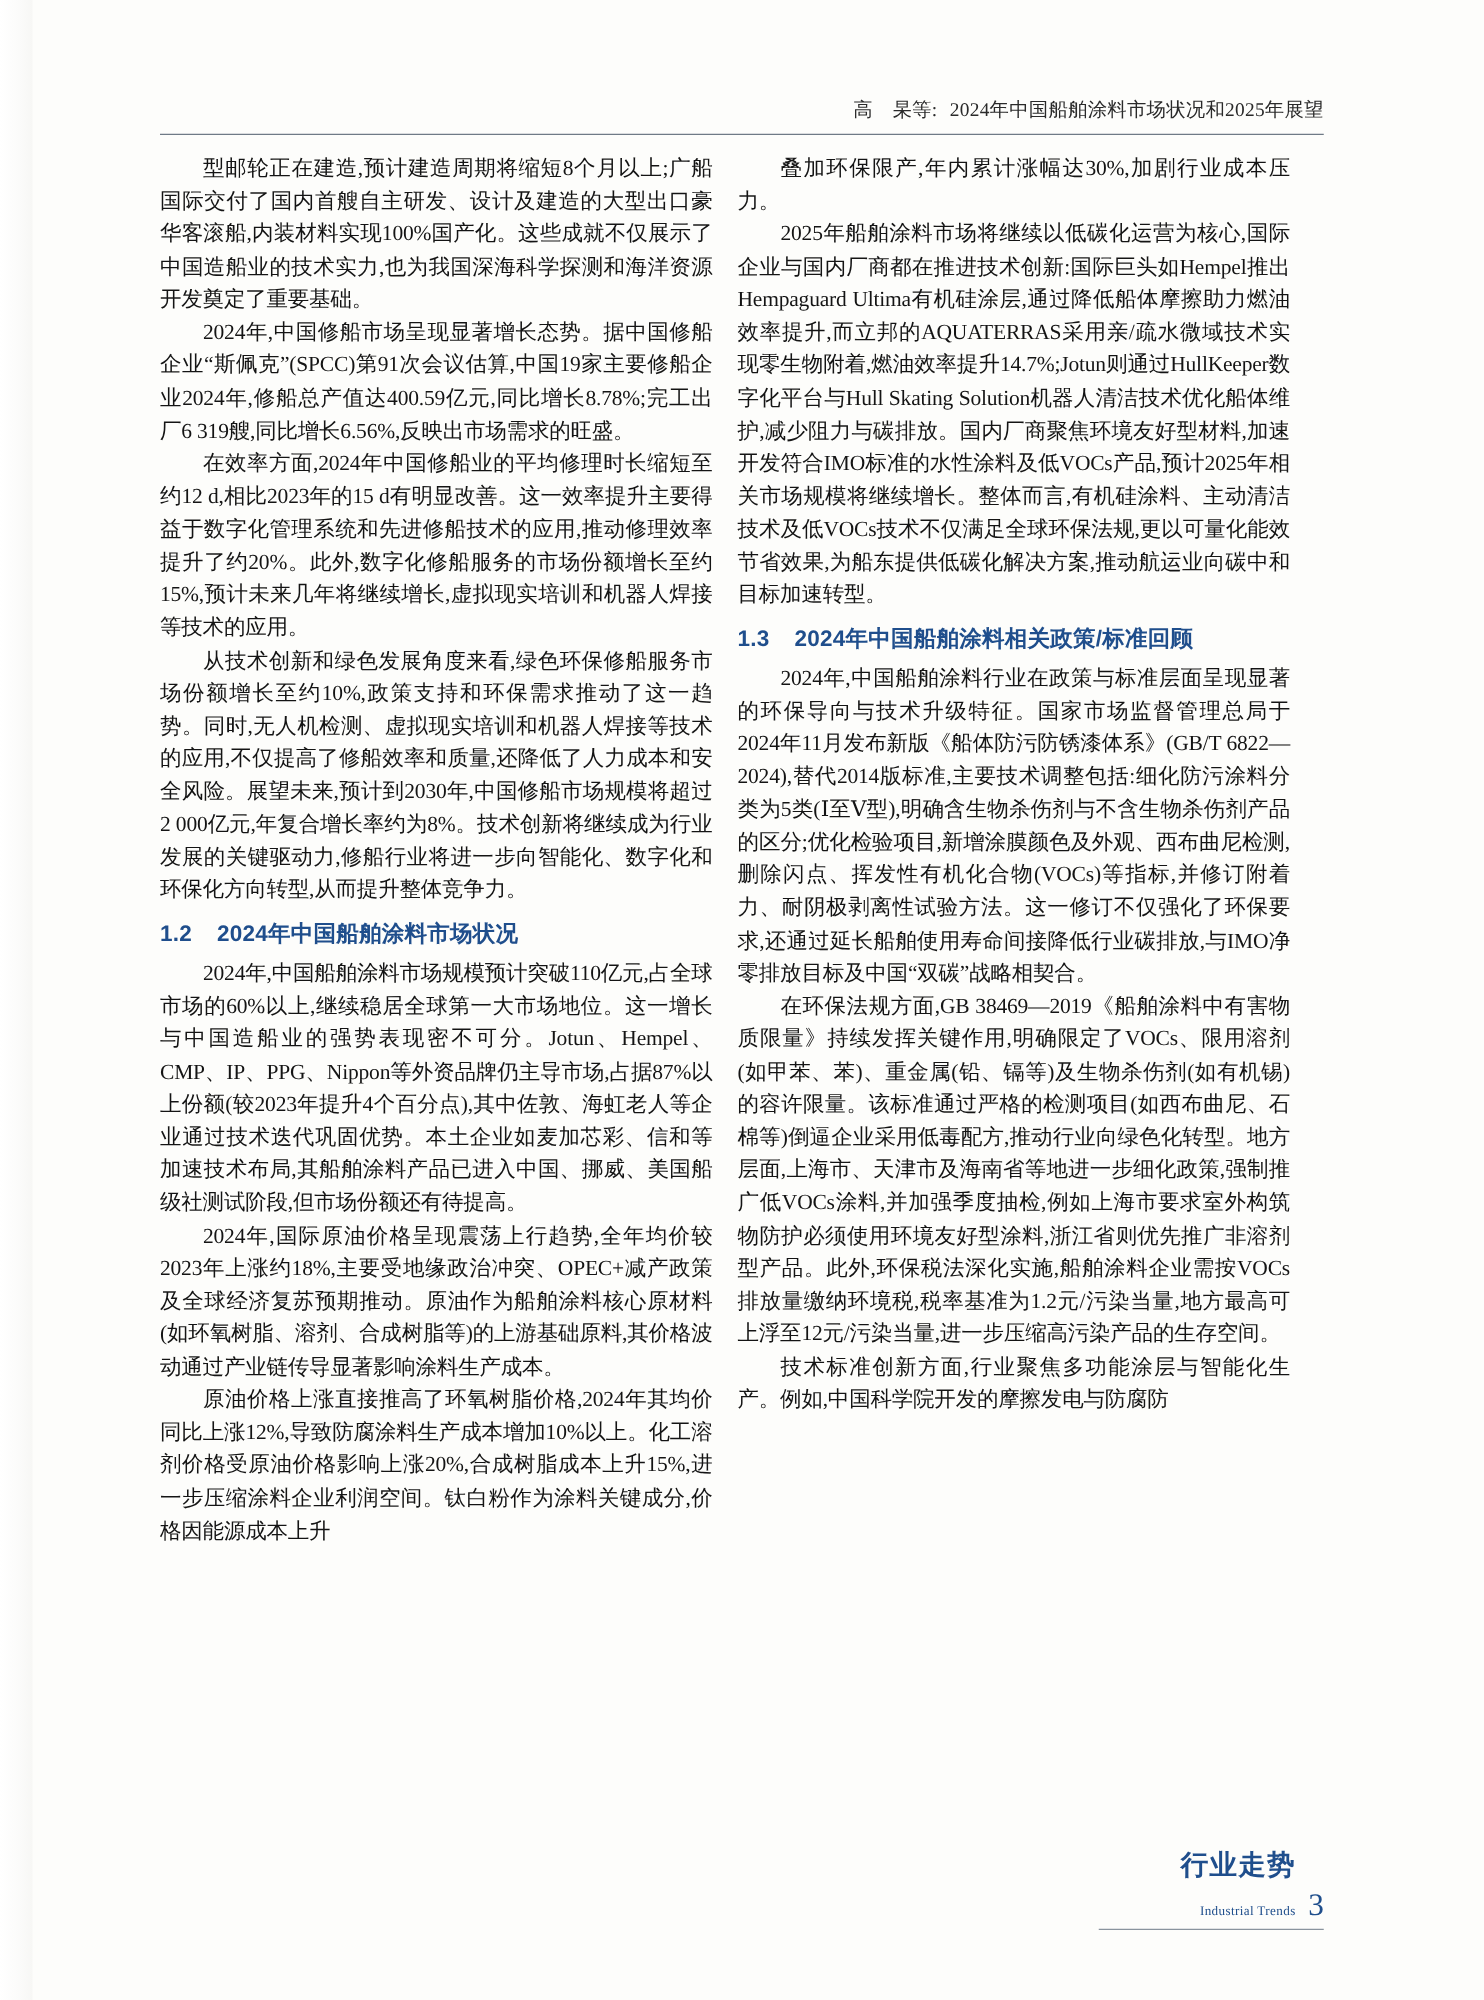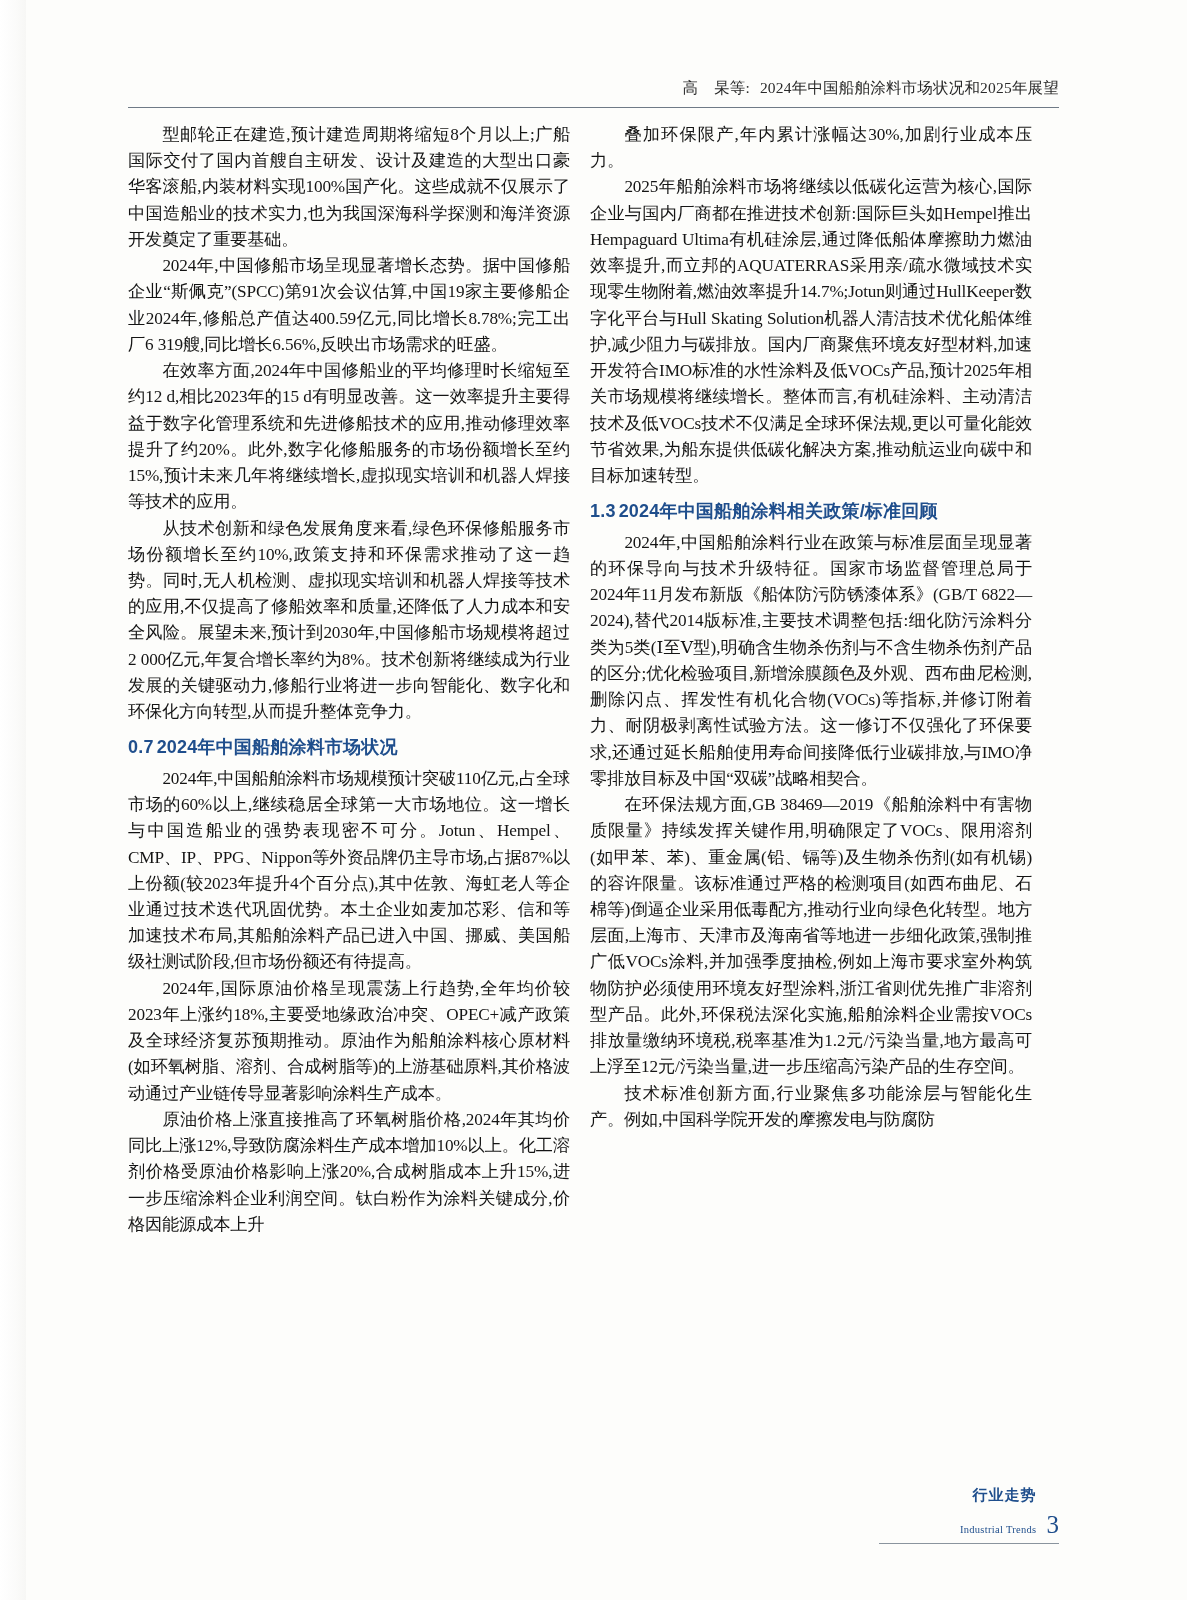--- a/index.html
+++ b/index.html
@@ -64,37 +64,37 @@
     letter-spacing: -0.15px;
   }
   h3.sec {
     margin: 9px 0 4px 0;
     font-size: 18px;
     font-weight: bold;
     color: #1f4e8c;
     font-family: "Liberation Sans", "DejaVu Sans", sans-serif;
     letter-spacing: 0.2px;
   }
-  h3.sec .num { margin-right: 3px; }
+  h3.sec .num { margin-right: 20px; }
   
   .footer {
     position: absolute;
     bottom: 62px;
     right: 128px;
     display: flex;
     align-items: flex-end;
     gap: 10px;
   }
   .footer-label {
     text-align: right;
     line-height: 1.12;
     padding-bottom: 2px;
   }
   .footer-cn {
-    font-size: 15px;
+    font-size: 22px;
     font-weight: bold;
     color: #1f4e8c;
     font-family: "Liberation Sans", "DejaVu Sans", sans-serif;
     letter-spacing: 1px;
     margin-top: 40px;
   }
   .footer-en {
     font-size: 10.5px;
     color: #1f4e8c;
     font-family: "Liberation Serif", "DejaVu Serif", serif;
@@ -134,21 +134,21 @@
   <div class="runhead-rule"></div>
 
   <div class="cols">
 
     <div class="col">
       <p>型邮轮正在建造,预计建造周期将缩短8个月以上;广船国际交付了国内首艘自主研发、设计及建造的大型出口豪华客滚船,内装材料实现100%国产化。这些成就不仅展示了中国造船业的技术实力,也为我国深海科学探测和海洋资源开发奠定了重要基础。</p>
       <p>2024年,中国修船市场呈现显著增长态势。据中国修船企业“斯佩克”(SPCC)第91次会议估算,中国19家主要修船企业2024年,修船总产值达400.59亿元,同比增长8.78%;完工出厂6 319艘,同比增长6.56%,反映出市场需求的旺盛。</p>
       <p>在效率方面,2024年中国修船业的平均修理时长缩短至约12 d,相比2023年的15 d有明显改善。这一效率提升主要得益于数字化管理系统和先进修船技术的应用,推动修理效率提升了约20%。此外,数字化修船服务的市场份额增长至约15%,预计未来几年将继续增长,虚拟现实培训和机器人焊接等技术的应用。</p>
       <p>从技术创新和绿色发展角度来看,绿色环保修船服务市场份额增长至约10%,政策支持和环保需求推动了这一趋势。同时,无人机检测、虚拟现实培训和机器人焊接等技术的应用,不仅提高了修船效率和质量,还降低了人力成本和安全风险。展望未来,预计到2030年,中国修船市场规模将超过2 000亿元,年复合增长率约为8%。技术创新将继续成为行业发展的关键驱动力,修船行业将进一步向智能化、数字化和环保化方向转型,从而提升整体竞争力。</p>
       <h3 class="sec">
-        <span class="num">0.7</span><span>2024年中国船舶涂料市场状况</span>
+        <span class="num">1.2</span><span>2024年中国船舶涂料市场状况</span>
       </h3>
       <p>2024年,中国船舶涂料市场规模预计突破110亿元,占全球市场的60%以上,继续稳居全球第一大市场地位。这一增长与中国造船业的强势表现密不可分。Jotun、Hempel、CMP、IP、PPG、Nippon等外资品牌仍主导市场,占据87%以上份额(较2023年提升4个百分点),其中佐敦、海虹老人等企业通过技术迭代巩固优势。本土企业如麦加芯彩、信和等加速技术布局,其船舶涂料产品已进入中国、挪威、美国船级社测试阶段,但市场份额还有待提高。</p>
       <p>2024年,国际原油价格呈现震荡上行趋势,全年均价较2023年上涨约18%,主要受地缘政治冲突、OPEC+减产政策及全球经济复苏预期推动。原油作为船舶涂料核心原材料(如环氧树脂、溶剂、合成树脂等)的上游基础原料,其价格波动通过产业链传导显著影响涂料生产成本。</p>
       <p>原油价格上涨直接推高了环氧树脂价格,2024年其均价同比上涨12%,导致防腐涂料生产成本增加10%以上。化工溶剂价格受原油价格影响上涨20%,合成树脂成本上升15%,进一步压缩涂料企业利润空间。钛白粉作为涂料关键成分,价格因能源成本上升</p>
     </div>
 
     <div class="col">
       <p>叠加环保限产,年内累计涨幅达30%,加剧行业成本压力。</p>
       <p>2025年船舶涂料市场将继续以低碳化运营为核心,国际企业与国内厂商都在推进技术创新:国际巨头如Hempel推出Hempaguard Ultima有机硅涂层,通过降低船体摩擦助力燃油效率提升,而立邦的AQUATERRAS采用亲/疏水微域技术实现零生物附着,燃油效率提升14.7%;Jotun则通过HullKeeper数字化平台与Hull Skating Solution机器人清洁技术优化船体维护,减少阻力与碳排放。国内厂商聚焦环境友好型材料,加速开发符合IMO标准的水性涂料及低VOCs产品,预计2025年相关市场规模将继续增长。整体而言,有机硅涂料、主动清洁技术及低VOCs技术不仅满足全球环保法规,更以可量化能效节省效果,为船东提供低碳化解决方案,推动航运业向碳中和目标加速转型。</p>
       <h3 class="sec">

